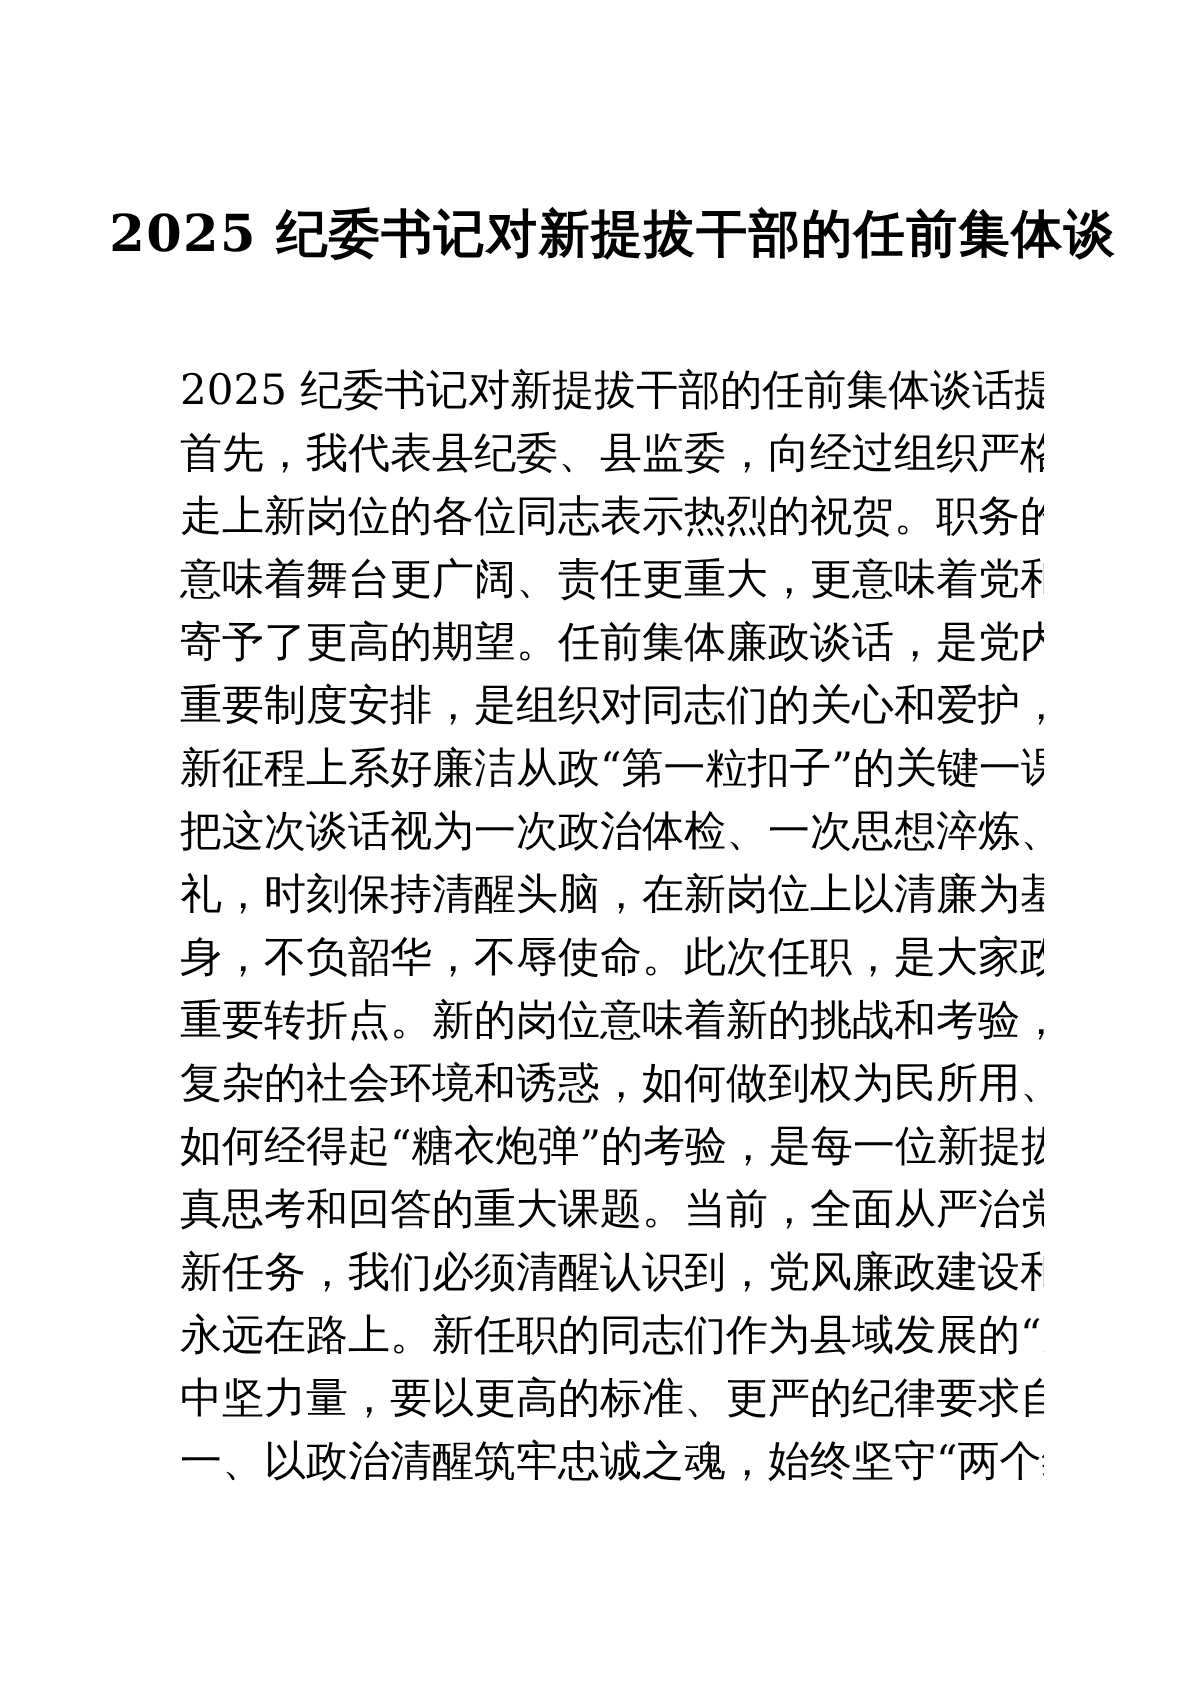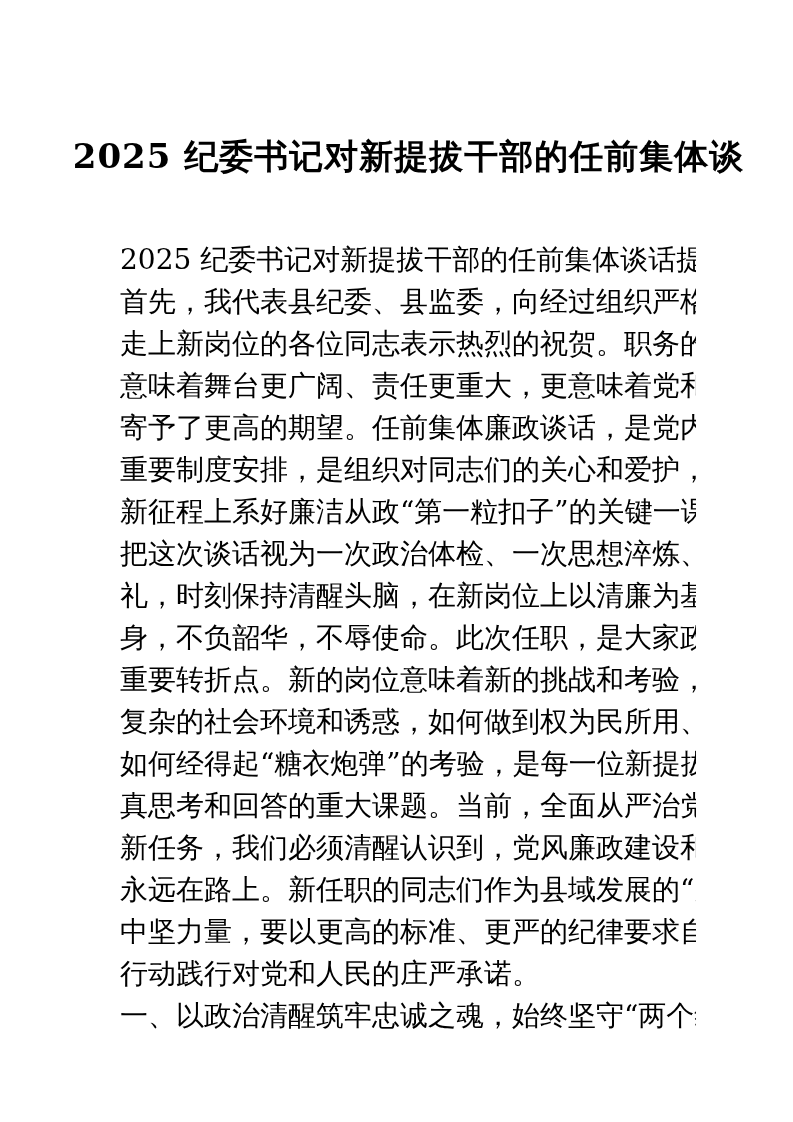--- a/index.html
+++ b/index.html
@@ -73,17 +73,16 @@
     <div class="line">把这次谈话视为一次政治体检、一次思想淬炼、一次精神洗</div>
     <div class="line">礼，时刻保持清醒头脑，在新岗位上以清廉为基、以担当立</div>
     <div class="line">身，不负韶华，不辱使命。此次任职，是大家政治生涯中的</div>
     <div class="line">重要转折点。新的岗位意味着新的挑战和考验，特别是面对</div>
     <div class="line">复杂的社会环境和诱惑，如何做到权为民所用、利为民所谋，</div>
     <div class="line">如何经得起“糖衣炮弹”的考验，是每一位新提拔干部必须认</div>
     <div class="line">真思考和回答的重大课题。当前，全面从严治党面临新形势</div>
     <div class="line">新任务，我们必须清醒认识到，党风廉政建设和反腐败斗争</div>
     <div class="line">永远在路上。新任职的同志们作为县域发展的“关键少数”和</div>
     <div class="line">中坚力量，要以更高的标准、更严的纪律要求自己，以实际</div>
-    <div class="line para-end">行动践行对党和人民的庄严承诺。</div>
     <div class="line">一、以政治清醒筑牢忠诚之魂，始终坚守“两个维护”的政治</div>
   </div>
 
 </div>
 
 </body></html>

